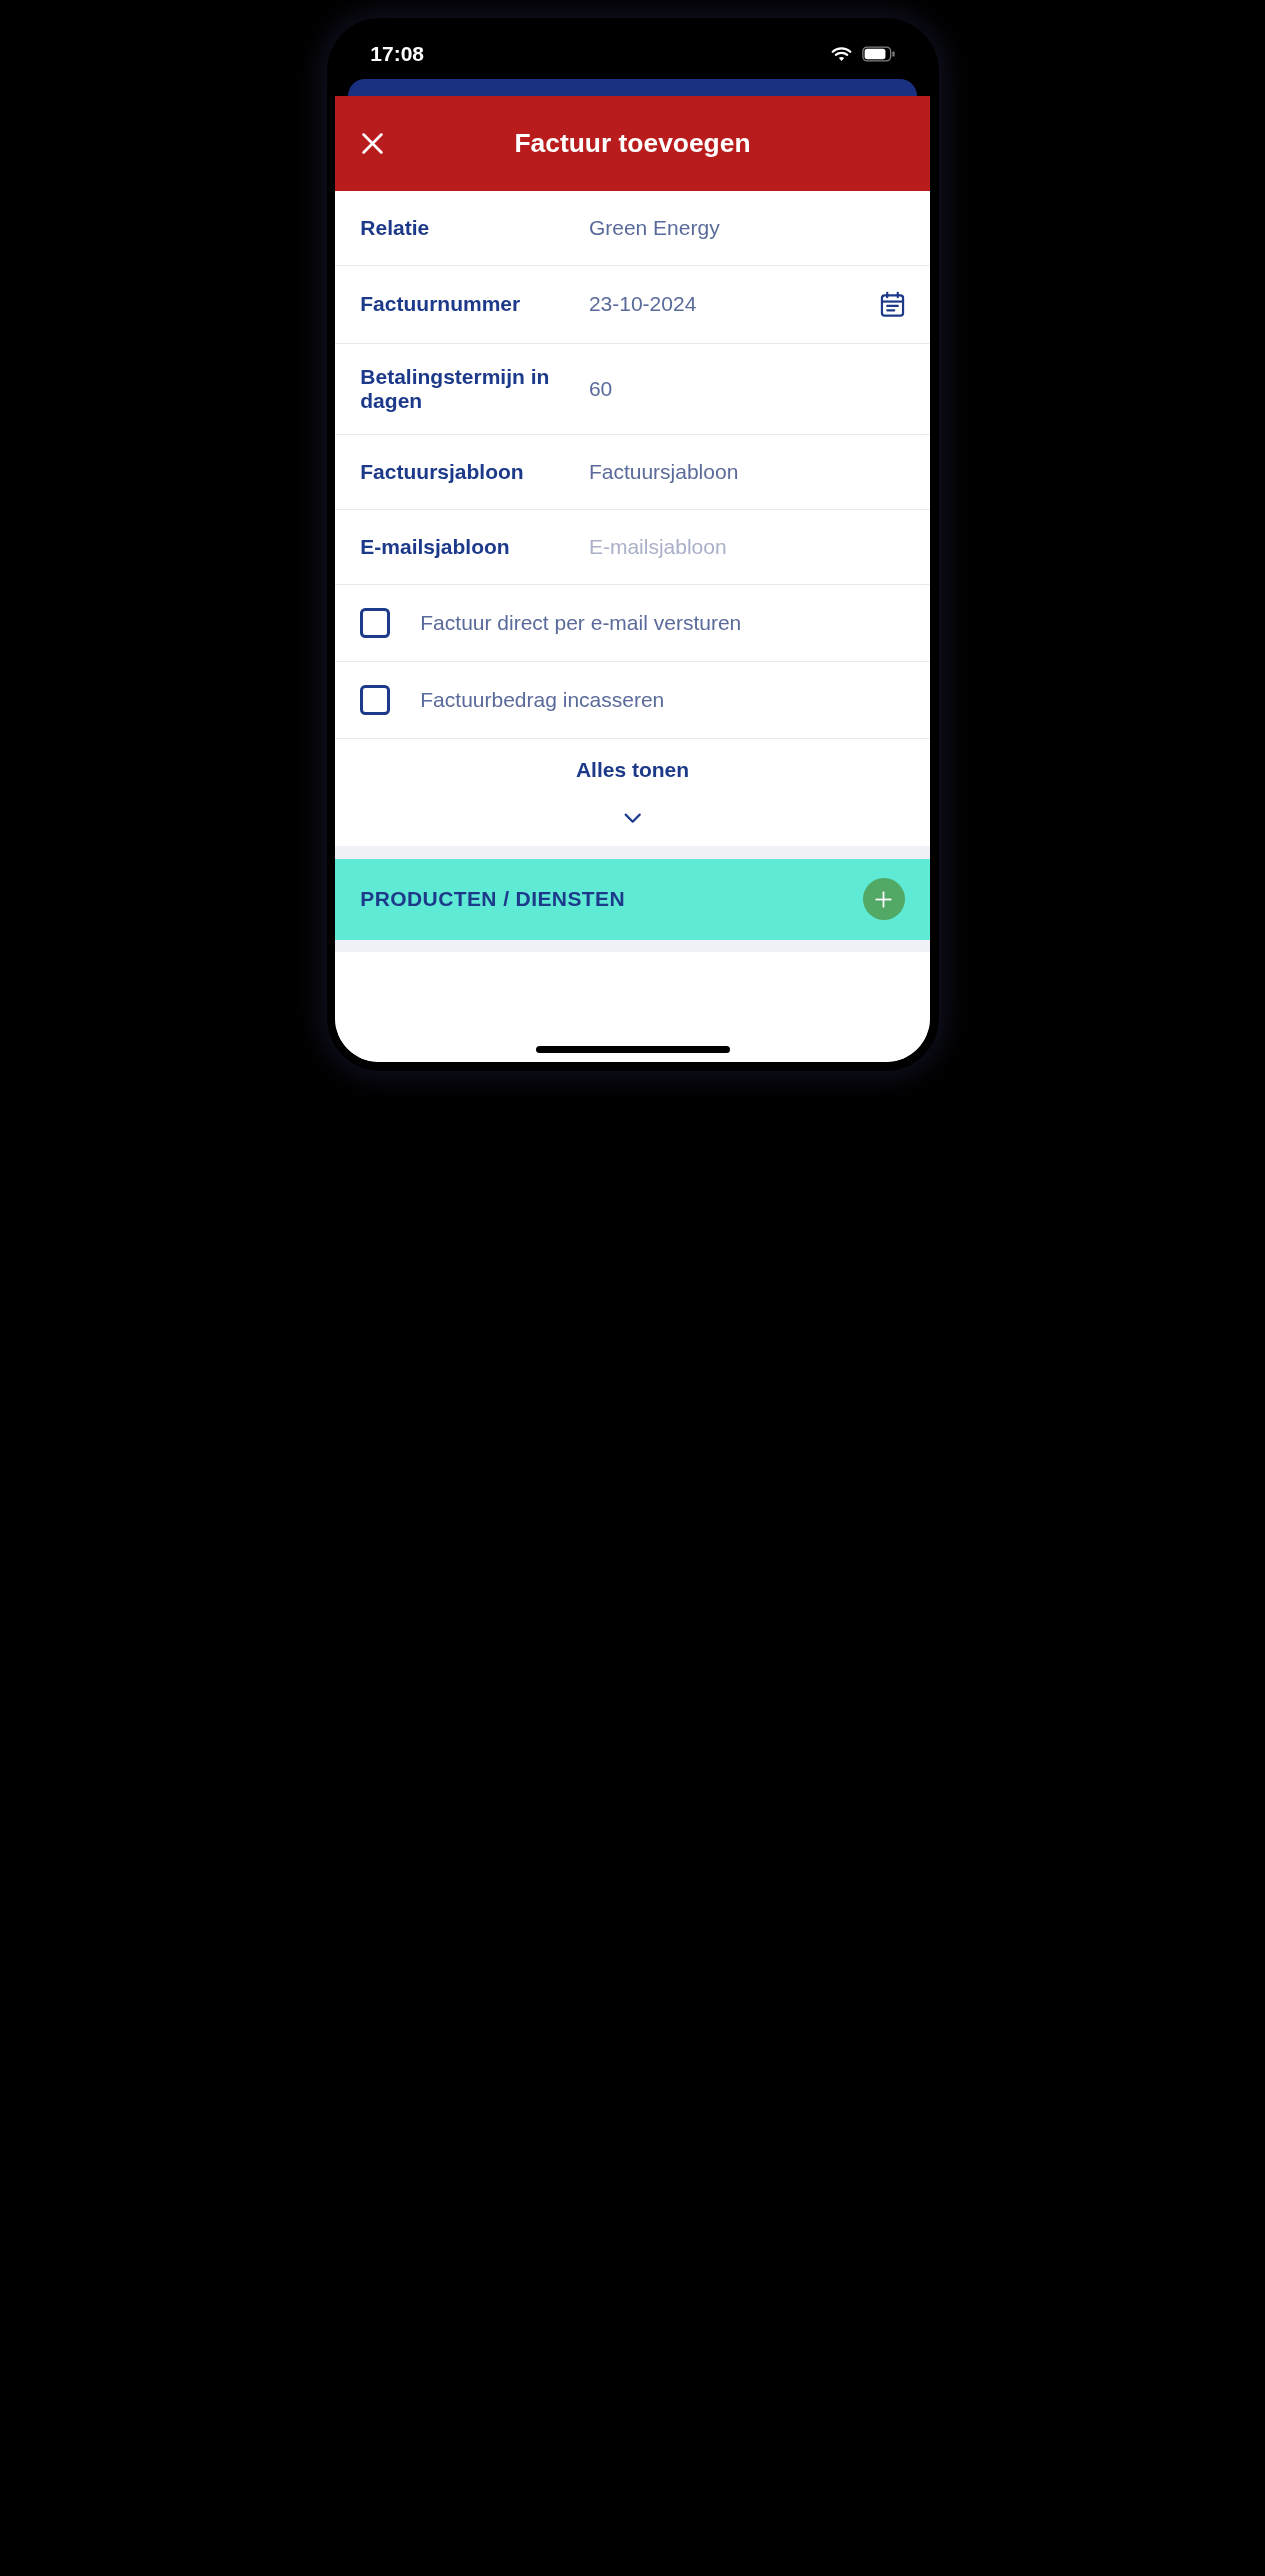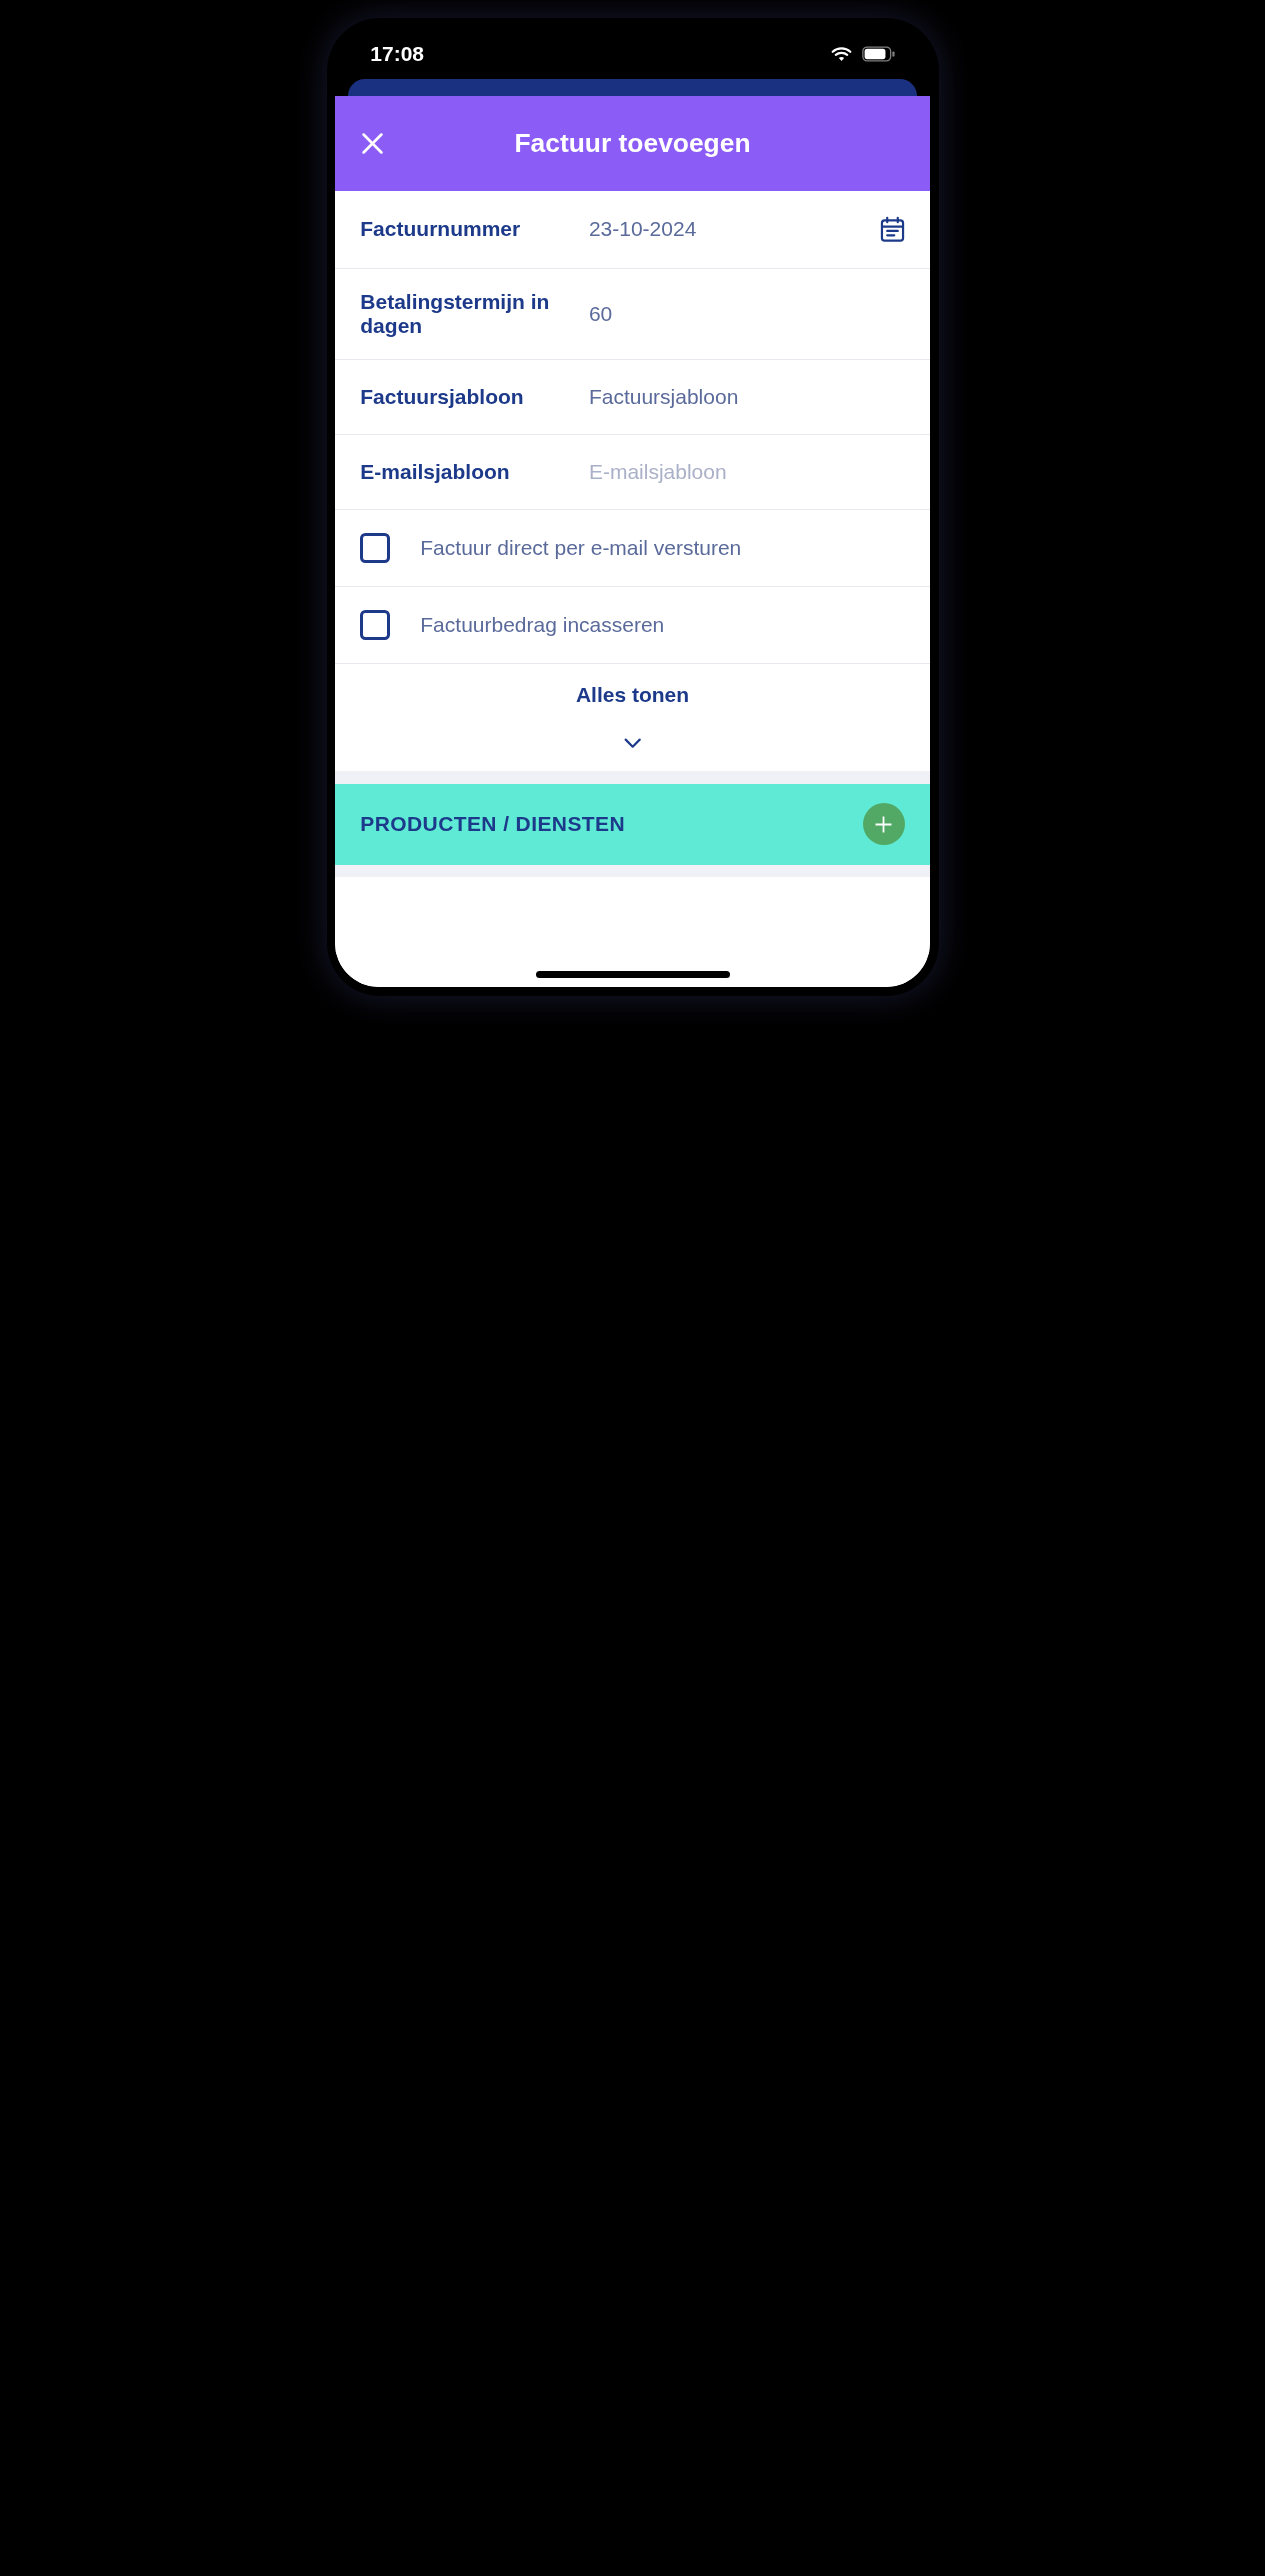--- a/index.html
+++ b/index.html
@@ -55,21 +55,21 @@
     }
 
     .sheet-peek {
       height: 17.6px;
       background: #1a3080;
       border-radius: 17.6px 17.6px 0 0;
       margin: 0 13.2px;
     }
 
     .app-header {
-      background: #8b5cf6;
+      background: #b91c1c;
       padding: 32px 21px;
       display: flex;
       align-items: center;
       position: relative;
     }
 
     .close-button {
       position: absolute;
       left: 25px;
       color: #fff;
@@ -266,20 +266,24 @@
         <svg width="25" height="25" viewBox="0 0 28 28">
           <line x1="4" y1="4" x2="24" y2="24" stroke="#fff" stroke-width="3" stroke-linecap="round"></line>
           <line x1="24" y1="4" x2="4" y2="24" stroke="#fff" stroke-width="3" stroke-linecap="round"></line>
         </svg>
       </div>
       <div class="header-title">Factuur toevoegen</div>
     </div>
 
     <div class="content">
 
+      <div class="form-row">
+        <div class="row-label">Relatie</div>
+        <div class="row-value">Green Energy</div>
+      </div>
 
 
       <div class="form-row">
         <div class="row-label">Factuurnummer</div>
         <div class="row-value">23-10-2024</div>
         <div class="row-icon">
           <svg width="25" height="26.4" viewBox="0 0 28 30" fill="none">
             <rect x="2" y="5" width="24" height="23" rx="3" stroke="#1d3a8a" stroke-width="2.5" fill="none"></rect>
             <line x1="2" y1="12" x2="26" y2="12" stroke="#1d3a8a" stroke-width="2.5"></line>
             <line x1="8" y1="2" x2="8" y2="7" stroke="#1d3a8a" stroke-width="2.5" stroke-linecap="round"></line>

